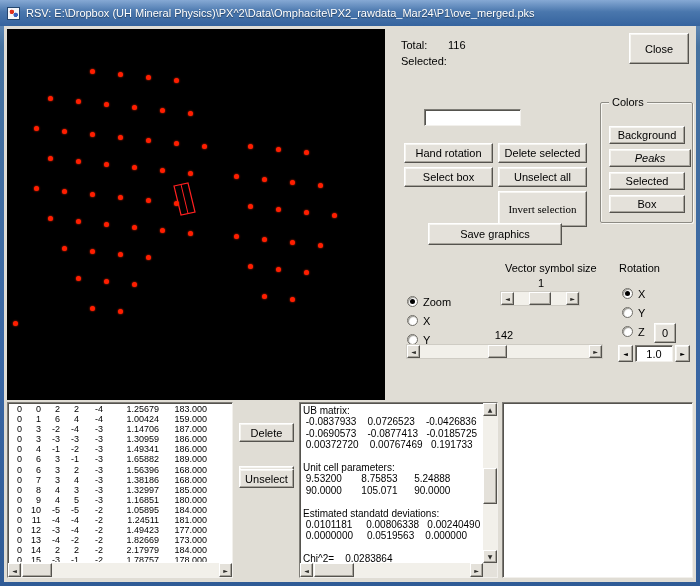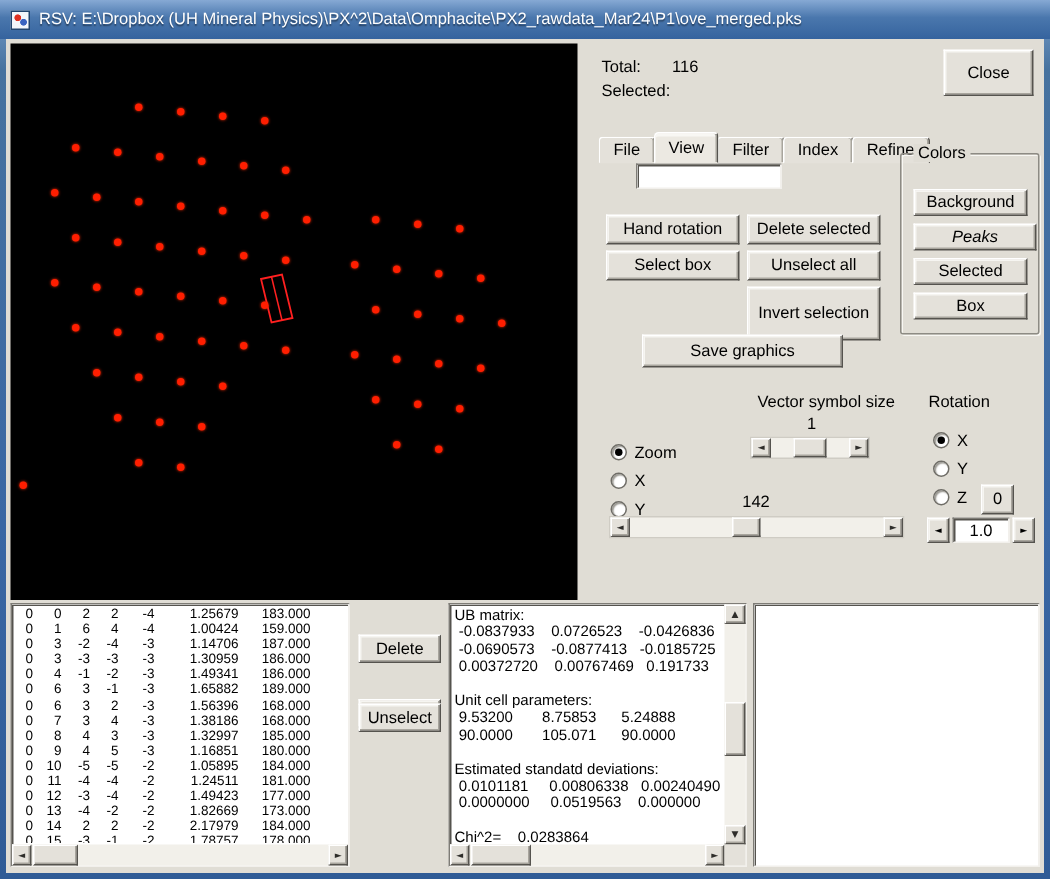--- a/index.html
+++ b/index.html
@@ -171,35 +171,28 @@
         <div class="dot" style="left: 255px; top: 265px; background: rgb(255, 30, 0);"></div>
         <div class="dot" style="left: 283px; top: 268px; background: rgb(255, 30, 0);"></div>
       </div>
 
     <div class="lbl" style="left:397px; top:13px;">Total:</div>
     <div class="lbl" style="left:444px; top:13px;">116</div>
     <div class="lbl" style="left:397px; top:29px;">Selected:</div>
     <div class="lbl" style="left:455px; top:29px;"></div>
     <div class="btn" style="left:625px; top:7px; width:60px; height:31px;">Close</div>
 
-    <div id="tab-strip">
-        <div class="tab">File</div>
-        <div class="tab active">View</div>
-        <div class="tab">Filter</div>
-        <div class="tab">Index</div>
-        <div class="tab">Refine</div>
-      </div>
 
     <input class="sunken" style="position: absolute; left: 420px; top: 83px; width: 97px; height: 17px; font-size: 11px; padding: 0px 2px; font-family: &quot;Liberation Sans&quot;, sans-serif;" value="">
 
     <div class="btn" style="left:400px; top:117px; width:89px; height:20px;">Hand rotation</div>
     <div class="btn" style="left:494px; top:117px; width:89px; height:20px;">Delete selected</div>
     <div class="btn" style="left:494px; top:141px; width:89px; height:20px;">Unselect all</div>
     <div class="btn" style="left:400px; top:141px; width:89px; height:20px;">Select box</div>
-    <div class="btn" style="left:494px; top:165px; width:89px; height:36px;">Invert selection</div>
+    <div class="btn" style="left:494px; top:165px; width:89px; height:36px;font-family:Liberation Serif, serif;">Invert selection</div>
     <div class="btn" style="left:424px; top:197px; width:134px; height:22px;">Save graphics</div>
 
     <div class="groupbox" style="left:596px; top:76px; width:93px; height:121px;">
       <div class="groupbox-legend">Colors</div>
       <div style="position:absolute; inset:0;padding-left:38px;">
           <div class="btn" style="left: 8px; top: 23px; width: 76px; height: 18px; position: absolute;">Background</div>
           <div class="btn" style="left: 8px; top: 46px; width: 82px; height: 18px; position: absolute; font-style: italic;">Peaks</div>
           <div class="btn" style="left: 8px; top: 69px; width: 76px; height: 18px; position: absolute;">Selected</div>
           <div class="btn" style="left: 8px; top: 92px; width: 76px; height: 18px; position: absolute;">Box</div>
         </div>

